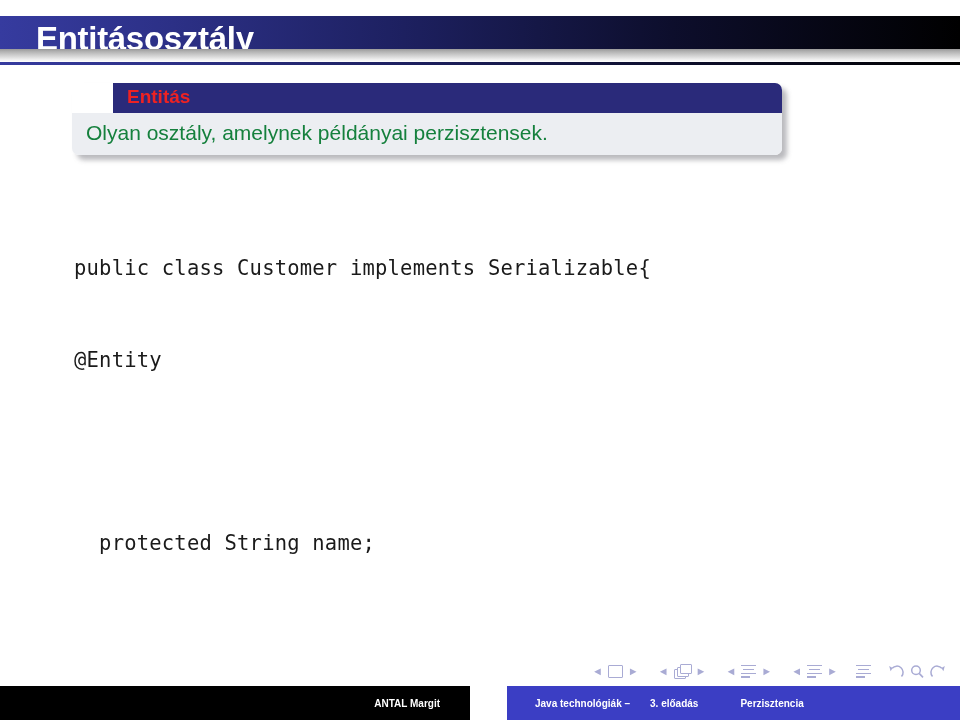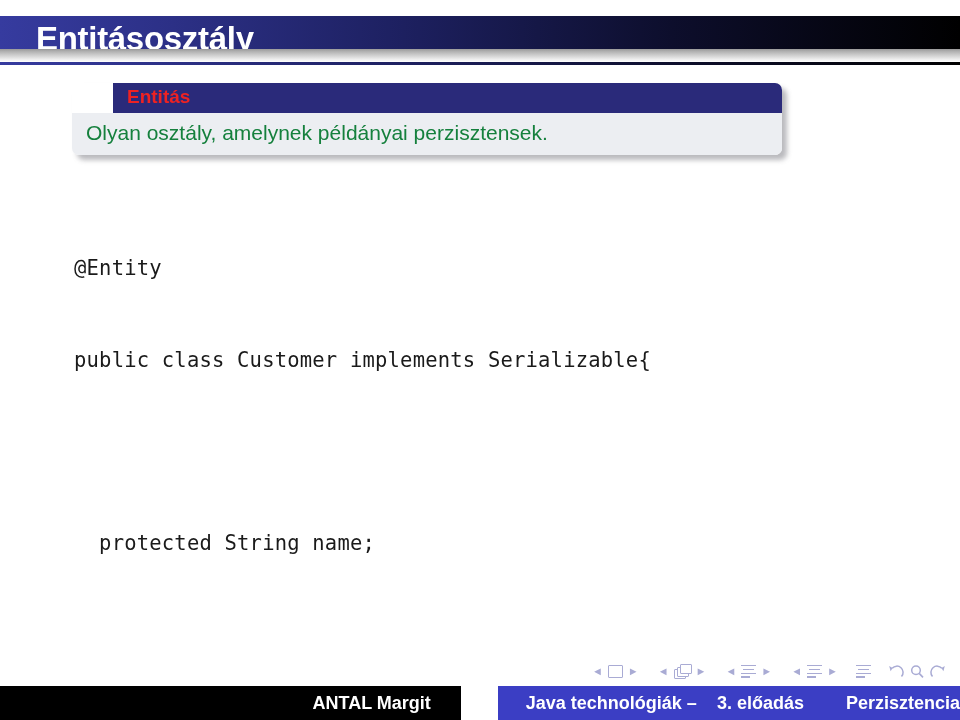--- a/index.html
+++ b/index.html
@@ -156,21 +156,21 @@
   .sym-arrow svg { display: block; }
 
   
   .footer {
     position: absolute;
     left: 0;
     top: 686px;
     width: 960px;
     height: 34px;
     display: flex;
-    font-size: 18px;
+    font-size: 10px;
     font-weight: bold;
     color: #ffffff;
   }
   .footer-author {
     background: #000000;
     width: 470px;
     display: flex;
     align-items: center;
     justify-content: flex-end;
     padding-right: 30px;
@@ -197,22 +197,22 @@
   <div class="titlebar-text">Entitásosztály</div>
 </div>
 <div class="title-shadow"></div>
 
 <div class="block">
   <div class="block-title">Entitás</div>
   <div class="block-body">Olyan osztály, amelynek példányai perzisztensek.</div>
 </div>
 
 <div class="code">
+  <div class="code-line">public class Customer implements Serializable{</div>
   <div class="code-line">@Entity</div>
-  <div class="code-line">public class Customer implements Serializable{</div>
   <div class="code-line blank"></div>
   <div class="code-line">  protected String name;</div>
   
   
   
   
   
   
   
   

